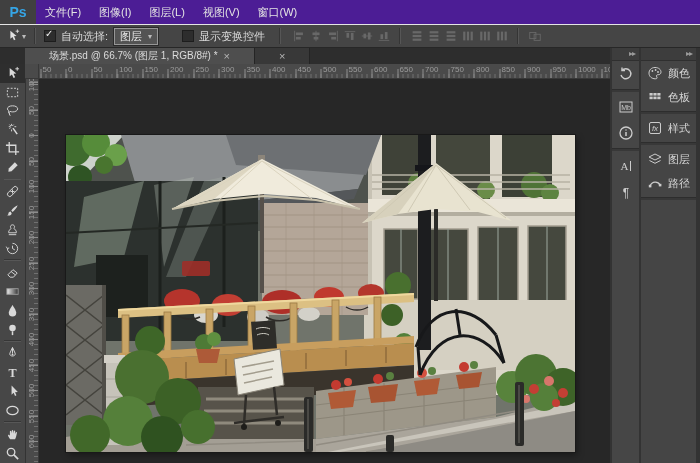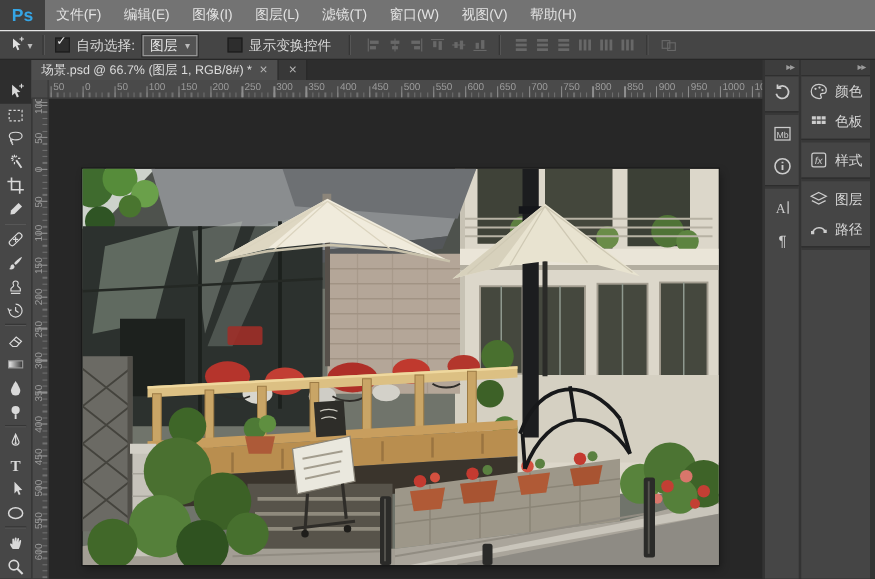--- a/index.html
+++ b/index.html
@@ -1,19 +1,19 @@
 <!DOCTYPE html>
 <html><head>
 <meta charset="utf-8">
 <style>
   html,body{margin:0;padding:0}
   body{width:700px;height:463px;position:relative;overflow:hidden;background:#333;
        font-family:"Liberation Sans","DejaVu Sans",sans-serif;color:#ddd;user-select:none}
   
-  .menubar{position:absolute;top:0;left:0;right:0;height:24px;background:#737373;
+  .menubar{position:absolute;top:0;left:0;right:0;height:24px;background:#4c1d95;
            border-bottom:2px solid #e5e5e5;display:flex;align-items:center;z-index:5}
   .logo{width:36px;height:24px;display:flex;align-items:center;justify-content:center;
         font-weight:bold;font-size:14px;background:#404040}
   .menu-items{display:flex}
   .menu-item{padding:0 9px;font-size:11px;color:#e3e3e3;line-height:24px}
   
   .optionsbar{position:absolute;top:25px;left:0;right:0;height:22px;background:#454545;
               border-bottom:1px solid #272727;display:flex;align-items:center;font-size:11px;z-index:5}
   .toolpreset{display:flex;align-items:center;margin-left:6px;gap:2px}
   .caret{font-size:8px;color:#bbb}
@@ -23,21 +23,21 @@
   .cb.checked::after{content:"✓";position:absolute;left:0;top:-3px;font-size:10px;color:#eee}
   .optlabel{color:#d8d8d8;margin-right:6px}
   .dd{display:flex;align-items:center;gap:6px;background:#535353;border:1px solid #969696;
       box-shadow:0 0 0 1px #2a2a2a;height:15px;padding:0 5px;margin-right:10px}
   .dd .val{font-size:11px;color:#e8e8e8}
   .agroup{display:flex;gap:2px;align-items:center}
   .aicon{width:15px;height:15px;display:flex;align-items:center;justify-content:center;opacity:.55}
   
   .tabbar{position:absolute;top:47px;left:0;width:610px;height:17px;background:#2d2d2d;
           display:flex;padding-left:25px;box-sizing:border-box;z-index:4}
-  .tab{display:flex;align-items:center;gap:6px;padding:0 8px;font-size:10px;background:#383838;
+  .tab{display:flex;align-items:center;gap:6px;padding:0 24px;font-size:10px;background:#383838;
        color:#9f9f9f;border-right:1px solid #242424;white-space:nowrap}
   .tab.active{background:#4e4e4e;color:#dcdcdc}
   .tab-close{color:#b5b5b5;font-size:11px;line-height:10px}
   
   .ruler-h{position:absolute;left:25px;top:64px;width:585px;height:14px;background:#4a4a4a;
            border-bottom:1px solid #383838;overflow:hidden;z-index:3}
   .ruler-h::before{content:"";position:absolute;left:0;right:0;bottom:0;height:4px;
            background:repeating-linear-gradient(90deg,#707070 0 1px,transparent 1px 5.1px);background-position-x:15.5px}
   .ruler-h::after{content:"";position:absolute;left:0;right:0;bottom:0;height:9px;
            background:repeating-linear-gradient(90deg,#8d8d8d 0 1px,transparent 1px 25.5px);background-position-x:15.5px}
@@ -75,27 +75,24 @@
   .witem{height:24px;display:flex;align-items:center;gap:5px;padding-left:6px;font-size:11px;color:#d6d6d6}
   .wicon{width:16px;display:flex;justify-content:flex-end}
 </style>
 </head>
 <body>
 
 <div class="menubar">
   <div class="logo" style="color:#35a5e5">Ps</div>
   <div class="menu-items" id="menu-items">
       <div class="menu-item">文件(F)</div>
-      <div class="menu-item">编辑(E)</div>
       <div class="menu-item">图像(I)</div>
       <div class="menu-item">图层(L)</div>
-      <div class="menu-item">滤镜(T)</div>
+      <div class="menu-item">视图(V)</div>
       <div class="menu-item">窗口(W)</div>
-      <div class="menu-item">视图(V)</div>
-      <div class="menu-item">帮助(H)</div>
     </div>
 </div>
 
 <div class="optionsbar">
   <div class="toolpreset">
     <span class="ticon">
       <svg width="14" height="14" viewBox="0 0 16 16">
           <path d="M5 2l0 9 2.4-2 1.7 3.8 1.7-.8-1.7-3.7 3-.3z" fill="#e0e0e0"></path>
           <path d="M11 2.5h4M13 0.5v4" stroke="#e0e0e0" stroke-width="1"></path>
         </svg>

